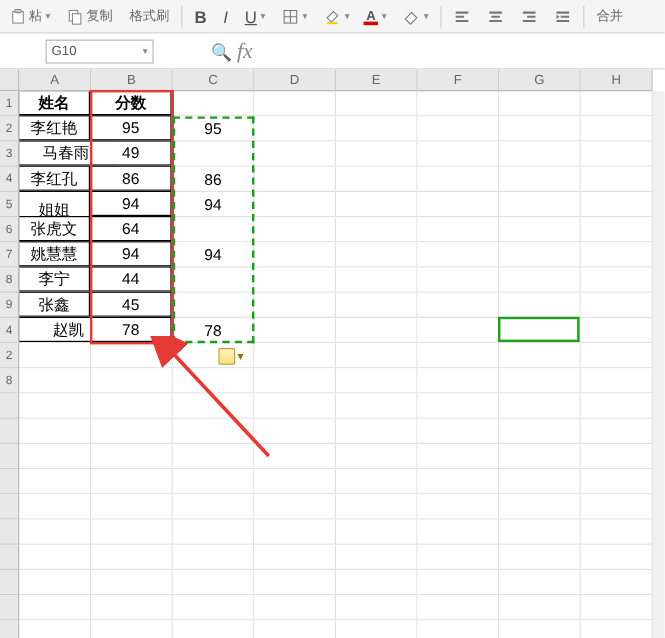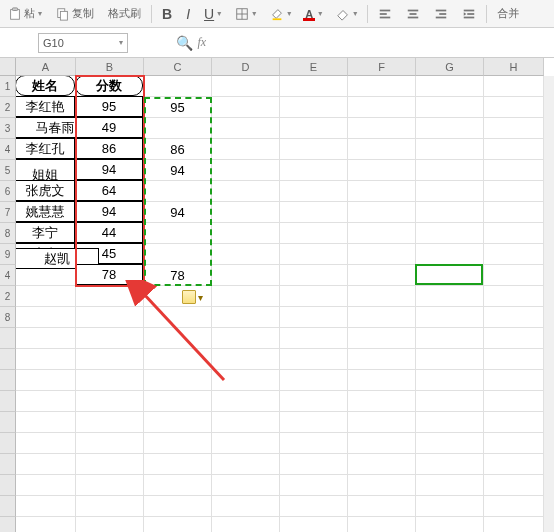--- a/index.html
+++ b/index.html
@@ -61,21 +61,21 @@
     background: #fff;
   }
   .fx-area {
     margin-left: 48px;
     display: flex;
     align-items: center;
     gap: 4px;
     color: #888;
   }
   .fx-area .zoom-icon { font-size: 14px; }
-  .fx-area .fx { font-style: italic; font-family: "Times New Roman", serif; font-size: 12px; }
+  .fx-area .fx { font-style: italic; font-family: "Times New Roman", serif; font-size: 18px; }
 
   
   .grid-outer {
     position: relative;
     width: 554px;
     height: 474px;
     overflow: hidden;
     background: #fff;
   }
   .col-headers {
@@ -124,21 +124,20 @@
     border-bottom: 1px solid #e0e0e0;
     display: flex;
     align-items: center;
     justify-content: center;
     font-size: 13px;
     color: #000;
     background: #fff;
   }
   .cell.header {
     font-weight: bold;
-    border-radius: 10px;
   }
   .bordered {
     border: 1px solid #000;
     margin: -1px 0 0 -1px;
   }
   
   .red-box {
     position: absolute;
     border: 2px solid #e53935;
     pointer-events: none;
@@ -522,21 +521,21 @@
       <div class="cell" style="left: 128px; top: 84px; width: 68px; height: 21px;">94</div>
       <div class="cell bordered" style="left: 0px; top: 105px; width: 60px; height: 21px;">张虎文</div>
       <div class="cell bordered" style="left: 60px; top: 105px; width: 68px; height: 21px;">64</div>
       <div class="cell bordered" style="left: 0px; top: 126px; width: 60px; height: 21px;">姚慧慧</div>
       <div class="cell bordered" style="left: 60px; top: 126px; width: 68px; height: 21px;">94</div>
       <div class="cell" style="left: 128px; top: 126px; width: 68px; height: 21px;">94</div>
       <div class="cell bordered" style="left: 0px; top: 147px; width: 60px; height: 21px;">李宁</div>
       <div class="cell bordered" style="left: 60px; top: 147px; width: 68px; height: 21px;">44</div>
       <div class="cell bordered" style="left: 0px; top: 168px; width: 60px; height: 21px;">张鑫</div>
       <div class="cell bordered" style="left: 60px; top: 168px; width: 68px; height: 21px;">45</div>
-      <div class="cell bordered" style="left: 0px; top: 173px; width: 84px; height: 21px;">赵凯</div>
+      <div class="cell bordered" style="left: 0px; top: 189px; width: 84px; height: 21px;">赵凯</div>
       <div class="cell bordered" style="left: 60px; top: 189px; width: 68px; height: 21px;">78</div>
       <div class="cell" style="left: 128px; top: 189px; width: 68px; height: 21px;">78</div>
     </div>
 
   <div class="red-box" id="red-box" style="left: 75px; top: 17px; width: 70px; height: 212px;"></div>
   <div class="green-dashed" id="green-dashed" style="left: 144px; top: 39px; width: 68px; height: 189px;"></div>
   <div class="active-cell" id="active-cell" style="left: 415px; top: 206px; width: 68px; height: 21px;"></div>
 
   <div class="paste-opt" id="paste-opt" style="left: 182px; top: 232px;">
     <div class="clip"></div>

